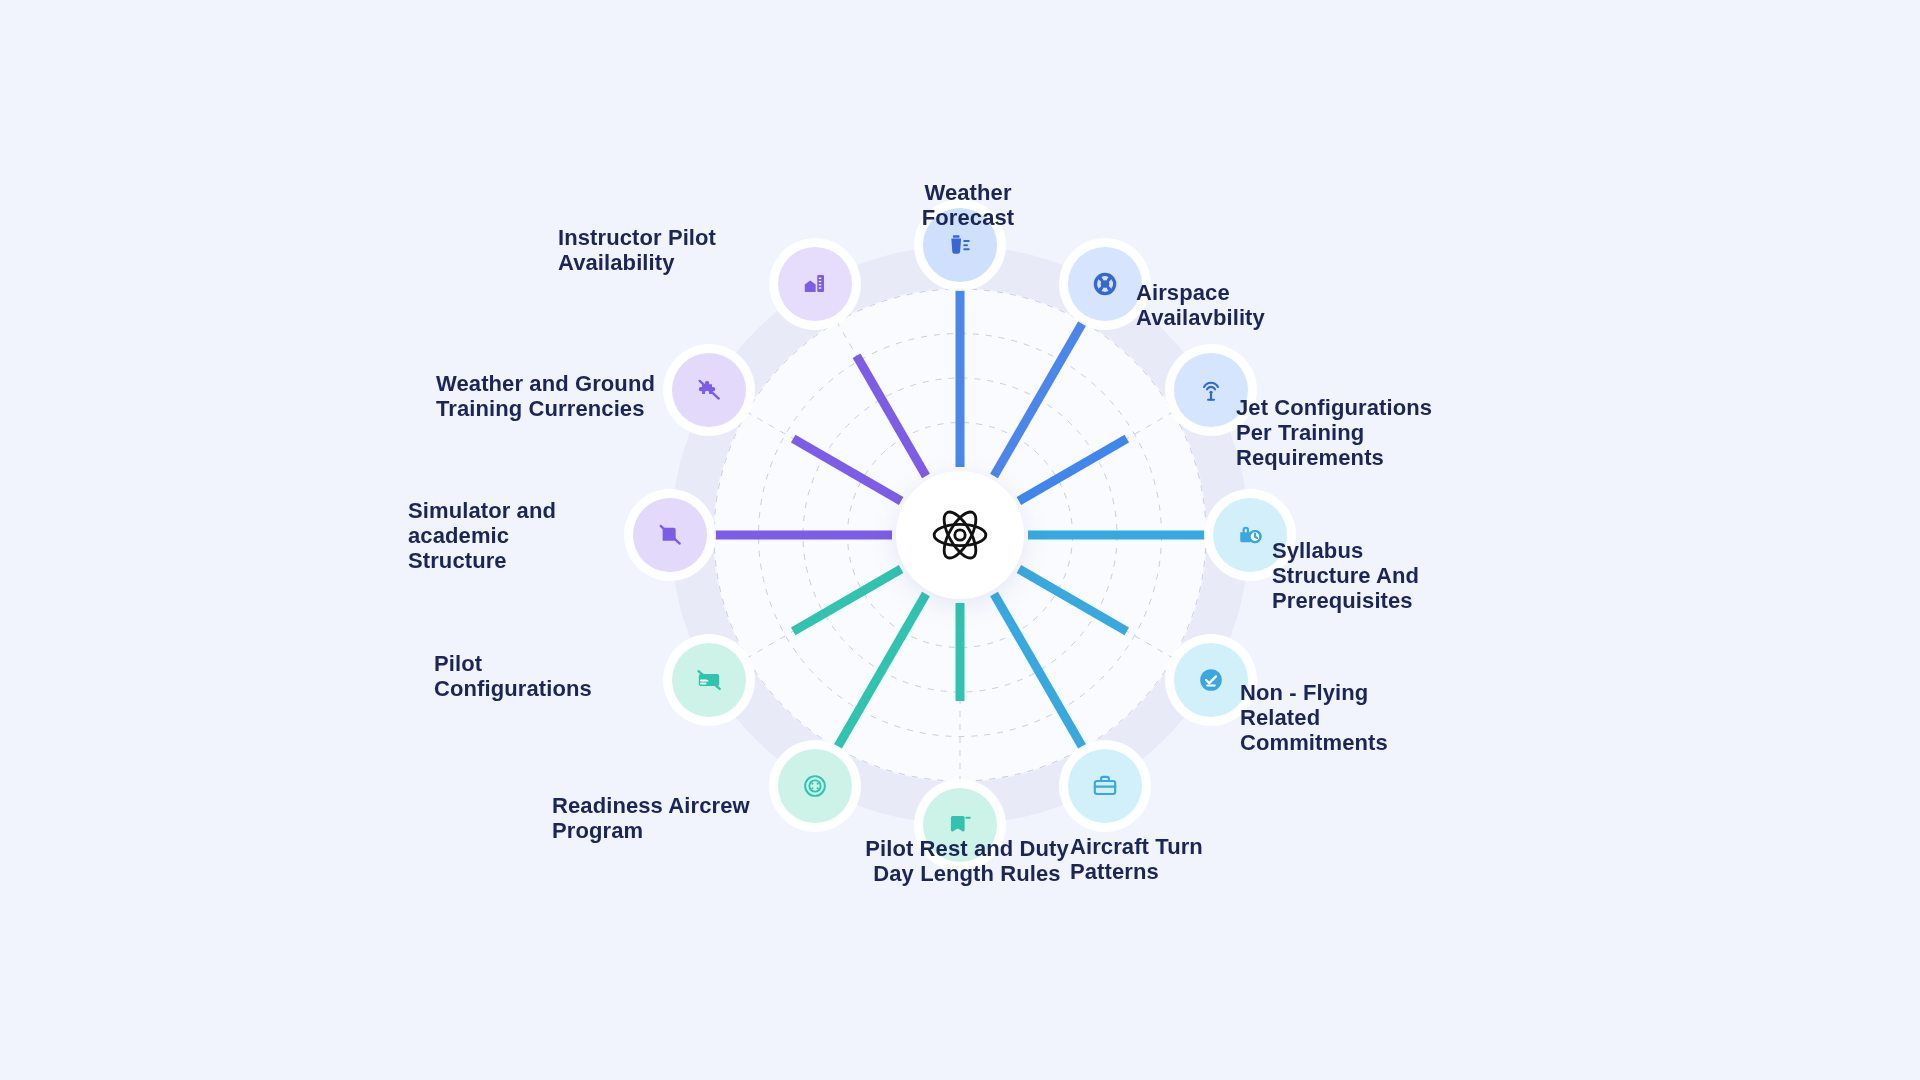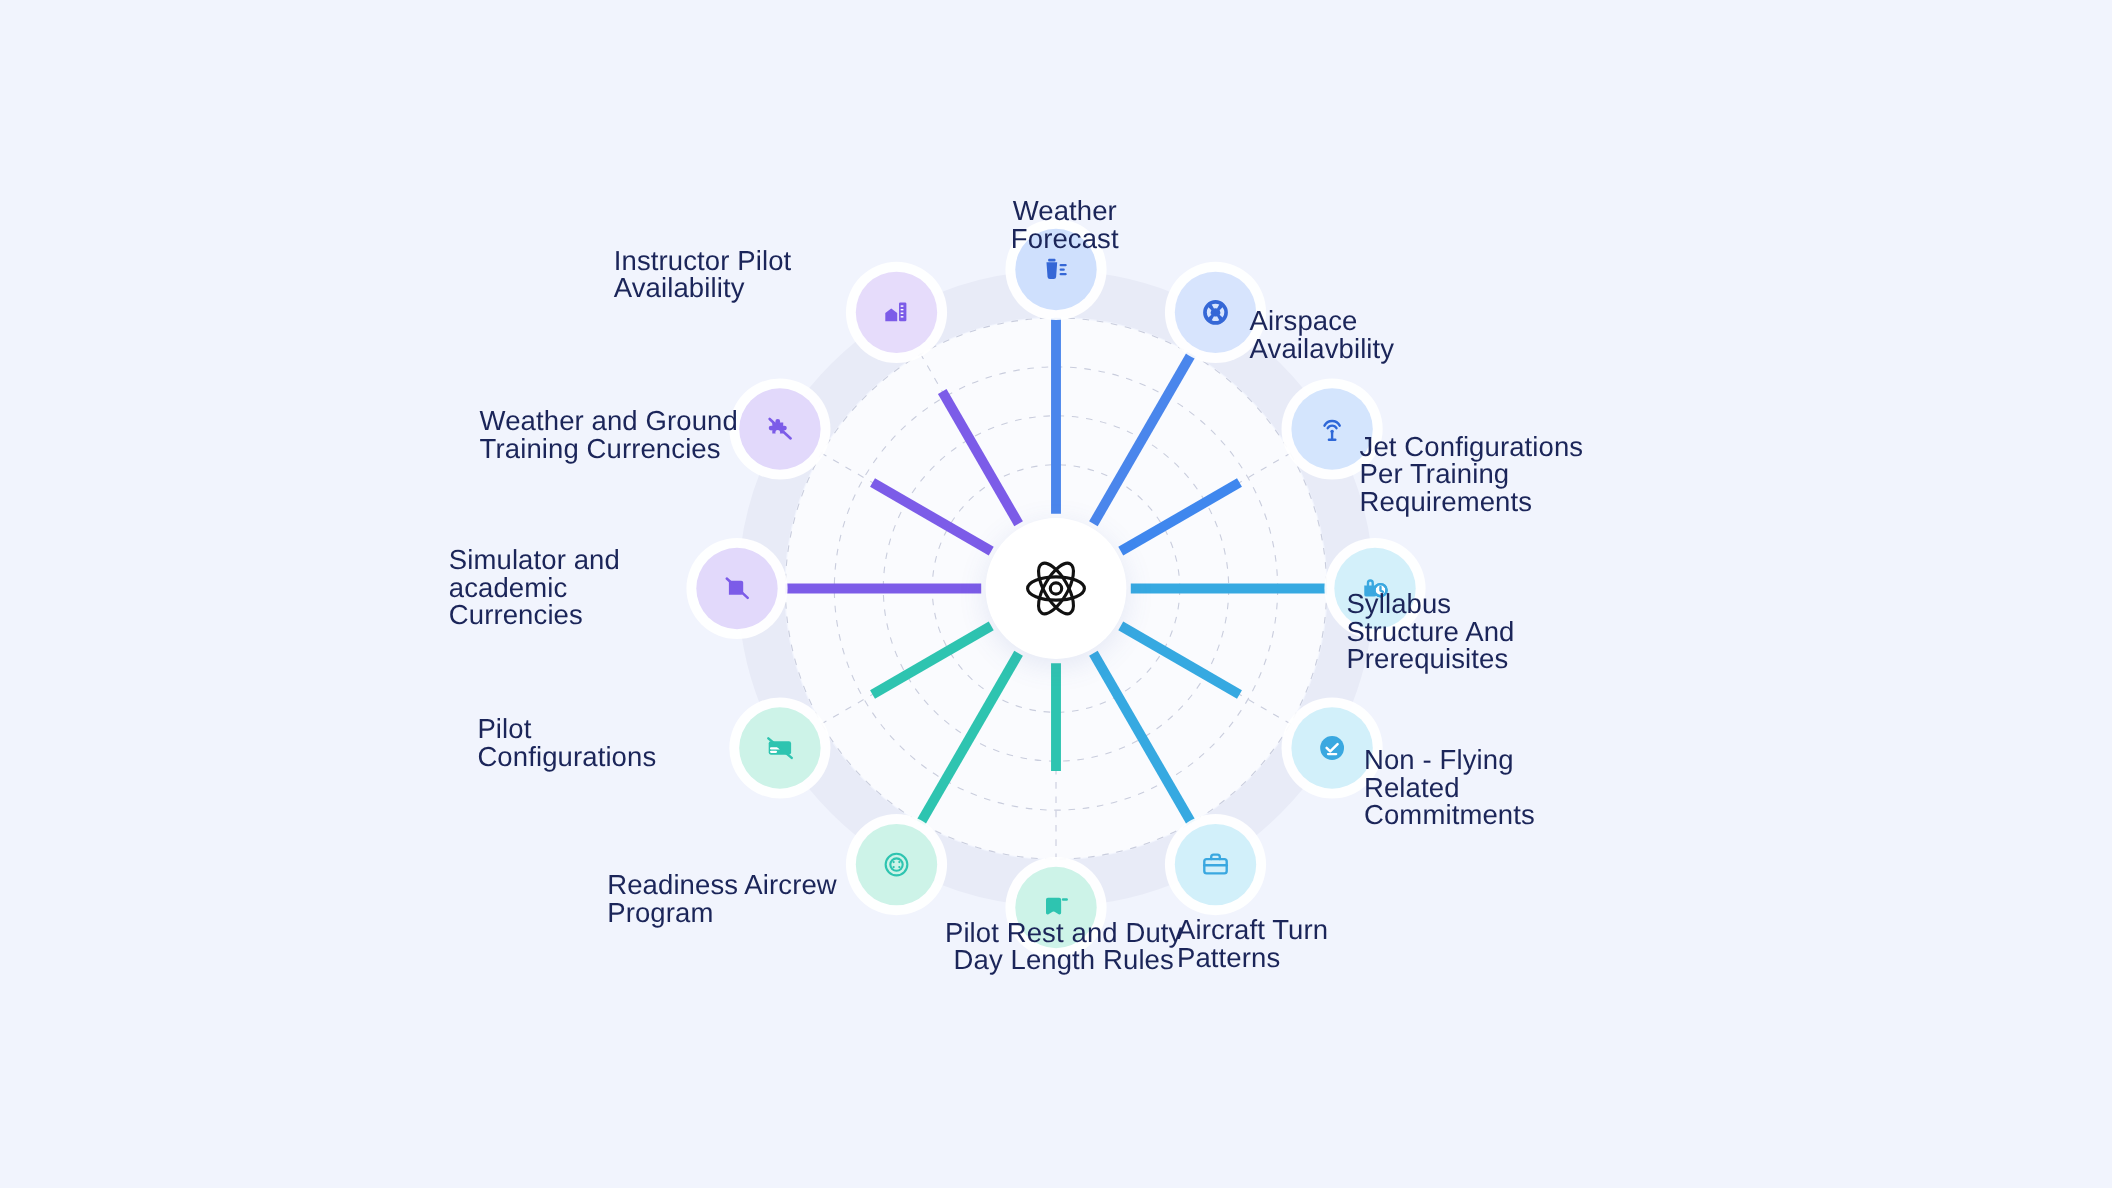--- a/index.html
+++ b/index.html
@@ -34,26 +34,27 @@
     justify-content: center;
     box-shadow: 0 0 0 9px rgba(255,255,255,0.92);
   }
   .node svg {
     width: 26px;
     height: 26px;
     display: block;
   }
   .node-label {
     position: absolute;
-    font-size: 25px;
+    font-size: 22px;
     line-height: 25px;
     color: #1b2559;
     letter-spacing: 0.1px;
     white-space: pre-line;
     width: 260px;
+    font-weight: bold;
   }
   .lbl-left  { text-align: left; transform: translate(-100%, -50%); }
   .lbl-right { text-align: left;  transform: translate(0, -50%); margin-top: 41px; }
   .lbl-center{ text-align: center; transform: translate(-50%, -50%); }
   .center-hub {
     position: absolute;
     left: 960px;
     top: 535px;
     width: 128px;
     height: 128px;
@@ -172,21 +173,21 @@
         <span>
           <svg viewBox="0 0 24 24" fill="none" stroke="#3aa8e0" stroke-width="2" stroke-linecap="round" stroke-linejoin="round">
         <path d="M3 9.4h10v7.8a1.6 1.6 0 0 1-1.6 1.6H4.6A1.6 1.6 0 0 1 3 17.2z" fill="#3aa8e0" stroke="none"></path>
         <path d="M6.1 9.4V7.3a2 2 0 0 1 2-2h0a2 2 0 0 1 2 2v2.1"></path>
         <circle cx="16.6" cy="13.4" r="5.1" fill="#ffffff"></circle>
         <circle cx="16.6" cy="13.4" r="5.1"></circle>
         <path d="M16.6 10.7v2.9l2 1.2"></path>
           </svg>
         </span>
       </div>
-      <div class="node-label lbl-right" style="left: 1224px; top: 534px;">Syllabus
+      <div class="node-label lbl-right" style="left: 1272px; top: 534px;">Syllabus
 Structure And
 Prerequisites</div>
       <div class="node" style="left: 1211.15px; top: 680px; background: rgb(210, 240, 250);">
         <span>
           <svg viewBox="0 0 24 24" fill="#3aa8e0" stroke="none">
         <circle cx="12" cy="12" r="10"></circle>
         <path d="M7.4 11.9l3 3 6.2-6.2" fill="none" stroke="#ffffff" stroke-width="2.1" stroke-linecap="round" stroke-linejoin="round"></path>
         <rect x="7.6" y="16.1" width="8.8" height="1.9" rx="0.9" fill="#ffffff"></rect>
           </svg>
         </span>
@@ -244,21 +245,21 @@
       <div class="node" style="left: 670px; top: 535px; background: rgb(226, 217, 251);">
         <span>
           <svg viewBox="0 0 24 24" fill="none" stroke="#7c5ce8" stroke-width="2">
         <path d="M5.2 5.4h10.4a1.6 1.6 0 0 1 1.6 1.6v8.6a1.6 1.6 0 0 1-1.6 1.6H5.2z" fill="#7c5ce8" stroke="none"></path>
         <path d="M3.4 3.6L21 19.9" stroke="#7c5ce8" stroke-width="2.1" stroke-linecap="round"></path>
           </svg>
         </span>
       </div>
       <div class="node-label lbl-left" style="left: 668px; top: 535px;">Simulator and
 academic
-Currencies</div>
+Structure</div>
       <div class="node" style="left: 708.853px; top: 390px; background: rgb(226, 217, 251);">
         <span>
           <svg viewBox="0 0 24 24" fill="none" stroke="#7c5ce8" stroke-width="2">
         <path d="M10.2 3.6a2 2 0 0 1 2 2c0 .4-.1.7-.3 1h2.9v2.9c.3-.2.6-.3 1-.3a2 2 0 1 1 0 4c-.4 0-.7-.1-1-.3v2.9h-2.9c.2-.3.3-.6.3-1a2 2 0 1 0-4 0c0 .4.1.7.3 1H5.6V12.9c-.3.2-.6.3-1 .3a2 2 0 1 1 0-4c.4 0 .7.1 1 .3V6.6h2.9c-.2-.3-.3-.6-.3-1a2 2 0 0 1 2-2z" fill="#7c5ce8" stroke="none"></path>
         <path d="M3.4 3.6L21 19.9" stroke="#7c5ce8" stroke-width="2.2" stroke-linecap="round"></path>
           </svg>
         </span>
       </div>
       <div class="node-label lbl-left" style="left: 696px; top: 396px;">Weather and Ground
 Training Currencies</div>

